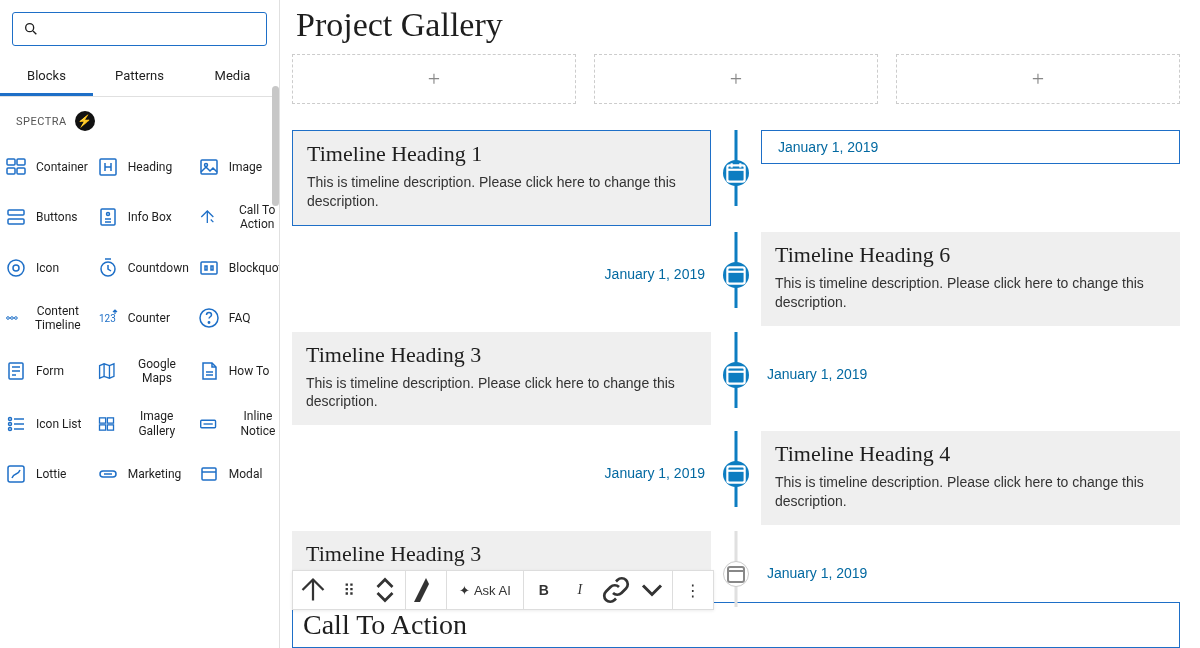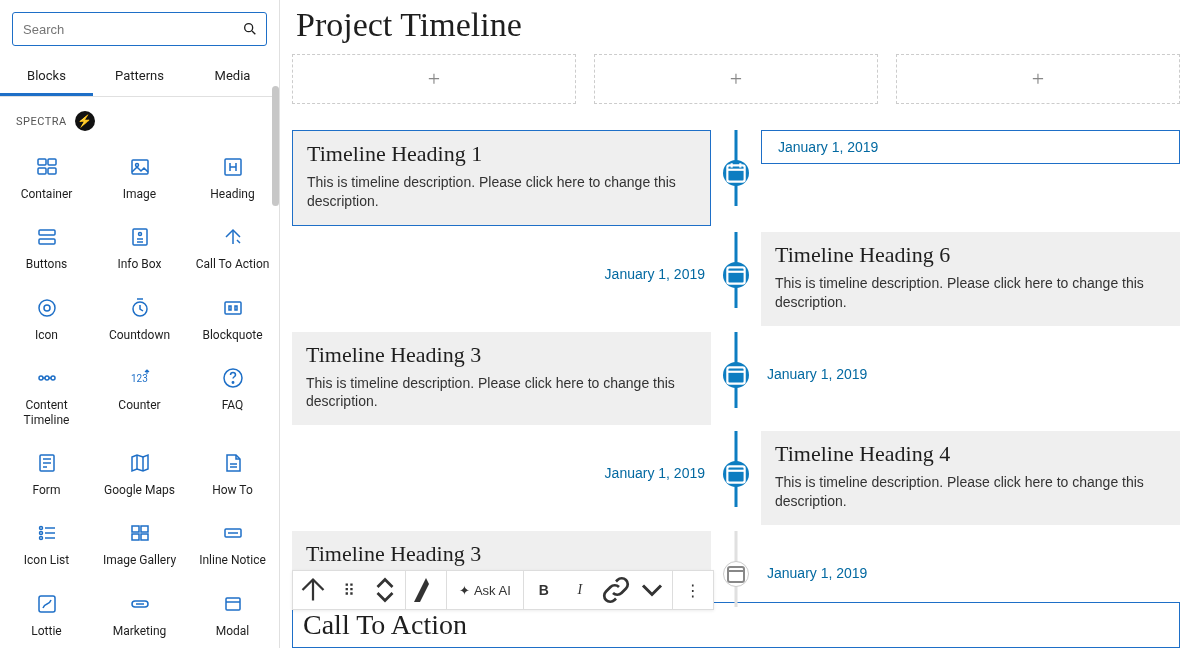--- a/index.html
+++ b/index.html
@@ -10,21 +10,21 @@
 .search-wrap { padding: 12px; }
 .search-box { display: flex; align-items: center; border: 1.5px solid #1e6fc7; border-radius: 3px; height: 34px; padding: 0 8px 0 10px; }
 .search-box input { flex: 1; border: none; outline: none; font-size: 13px; background: transparent; }
 .search-box .mag { width: 16px; height: 16px; }
 .tabs { display: flex; border-bottom: 1px solid #e0e0e0; }
 .tab { flex: 1; text-align: center; padding: 10px 4px; font-size: 13px; cursor: pointer; color: #1e1e1e; border-bottom: 3px solid transparent; }
 .tab.active { border-bottom-color: #1e6fc7; font-weight: 400; }
 .section-head { display: flex; align-items: center; gap: 8px; padding: 14px 16px 8px; font-size: 11px; letter-spacing: 0.5px; color: #555; text-transform: uppercase; }
 .spectra-badge { width: 20px; height: 20px; background: #111; border-radius: 50%; display: flex; align-items: center; justify-content: center; color: #fff; font-size: 12px; font-weight: bold; }
 .block-grid { display: grid; grid-template-columns: repeat(3, 1fr); padding: 6px 0; }
-.block-item { display: flex; flex-direction: column; align-items: center; justify-content: flex-start; padding: 10px 4px 14px; cursor: pointer; text-align: center; gap: 8px; }
+.block-item { display: flex; align-items: center; justify-content: flex-start; padding: 10px 4px 14px; cursor: pointer; text-align: center; gap: 8px; }
 .block-icon { width: 24px; height: 24px; color: #1e6fc7; display: flex; align-items: center; }
 .block-label { font-size: 12px; color: #1e1e1e; line-height: 1.2; }
 .scrollbar-fake { position: absolute; right: 0; top: 86px; width: 7px; height: 120px; background: #c7c7c7; border-radius: 4px; }
 .canvas { flex: 1; padding: 0 0 0 12px; overflow: hidden; font-family: Georgia, 'Times New Roman', serif; }
 .page-title { font-size: 34px; font-weight: 400; padding: 6px 0 10px 4px; }
 .col-row { display: flex; gap: 18px; padding-right: 20px; }
 .col-slot { flex: 1; height: 50px; border: 1px dashed #ccc; display: flex; align-items: center; justify-content: center; color: #888; font-size: 22px; font-weight: 300; cursor: pointer; }
 .timeline { position: relative; margin-top: 26px; padding-right: 20px; }
 .tl-row { display: flex; align-items: flex-start; margin-bottom: 6px; position: relative; min-height: 82px; }
 .tl-left, .tl-right { flex: 1; }
@@ -50,21 +50,20 @@
 svg { width: 100%; height: 100%; }
 </style>
 </head>
 <body>
 
 <div class="app">
   <div class="sidebar">
     <div class="sidebar-scroll">
       <div class="search-wrap">
         <div class="search-box">
-          <input placeholder="Search" style="">
           <span class="mag">
             <svg viewBox="0 0 24 24" fill="none" stroke="currentColor" stroke-width="2">
                 <circle cx="10" cy="10" r="6"></circle>
                 <line x1="15" y1="15" x2="20" y2="20"></line>
               </svg>
           </span>
         </div>
       </div>
       <div class="tabs">
         <div class="tab active">Blocks</div>
@@ -84,35 +83,35 @@
                 <rect x="13" y="4" width="8" height="6" rx="1"></rect>
                 <rect x="3" y="13" width="8" height="6" rx="1"></rect>
                 <rect x="13" y="13" width="8" height="6" rx="1"></rect>
               </svg>
             </span>
           <span class="block-label">Container</span>
         </div>
         <div class="block-item">
           <span class="block-icon">
               <svg viewBox="0 0 24 24" fill="none" stroke="currentColor" stroke-width="1.5">
+                <rect x="4" y="4" width="16" height="16" rx="1"></rect>
+                <path d="M9 8v8M15 8v8M9 12h6"></path>
+              </svg>
+            </span>
+          <span class="block-label">Heading</span>
+        </div>
+        <div class="block-item">
+          <span class="block-icon">
+              <svg viewBox="0 0 24 24" fill="none" stroke="currentColor" stroke-width="1.5">
                 <rect x="4" y="5" width="16" height="14" rx="1"></rect>
                 <circle cx="9" cy="10" r="1.5"></circle>
                 <path d="M4 17l5-5 4 4 3-3 4 4"></path>
               </svg>
             </span>
           <span class="block-label">Image</span>
-        </div>
-        <div class="block-item">
-          <span class="block-icon">
-              <svg viewBox="0 0 24 24" fill="none" stroke="currentColor" stroke-width="1.5">
-                <rect x="4" y="4" width="16" height="16" rx="1"></rect>
-                <path d="M9 8v8M15 8v8M9 12h6"></path>
-              </svg>
-            </span>
-          <span class="block-label">Heading</span>
         </div>
 
         <div class="block-item">
           <span class="block-icon">
               <svg viewBox="0 0 24 24" fill="none" stroke="currentColor" stroke-width="1.5">
                 <rect x="4" y="5" width="16" height="5" rx="1"></rect>
                 <rect x="4" y="14" width="16" height="5" rx="1"></rect>
               </svg>
             </span>
           <span class="block-label">Buttons</span>
@@ -293,21 +292,21 @@
             </span>
           <span class="block-label">Modal</span>
         </div>
 
       </div>
     </div>
     <div class="scrollbar-fake"></div>
   </div>
 
   <div class="canvas">
-    <div class="page-title">Project Timeline</div>
+    <div class="page-title">Project Gallery</div>
 
     <div class="col-row">
       <div class="col-slot">+</div>
       <div class="col-slot">+</div>
       <div class="col-slot">+</div>
     </div>
 
     <div class="timeline">
 
       <div class="tl-row first">

